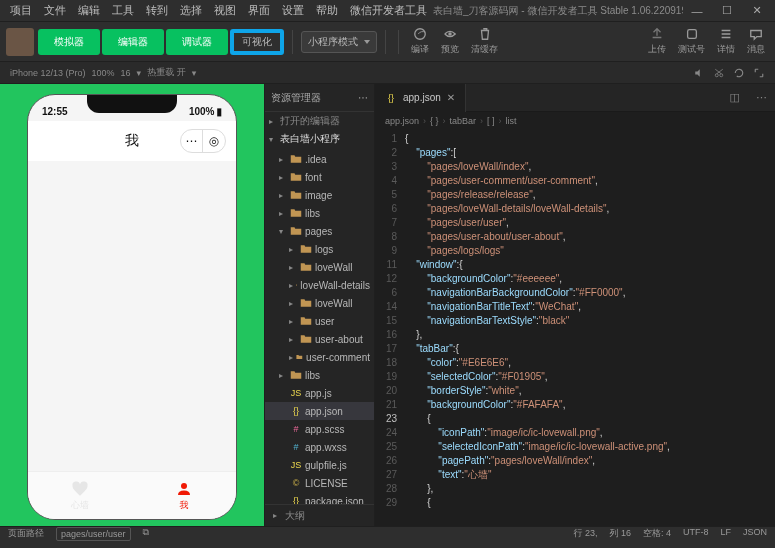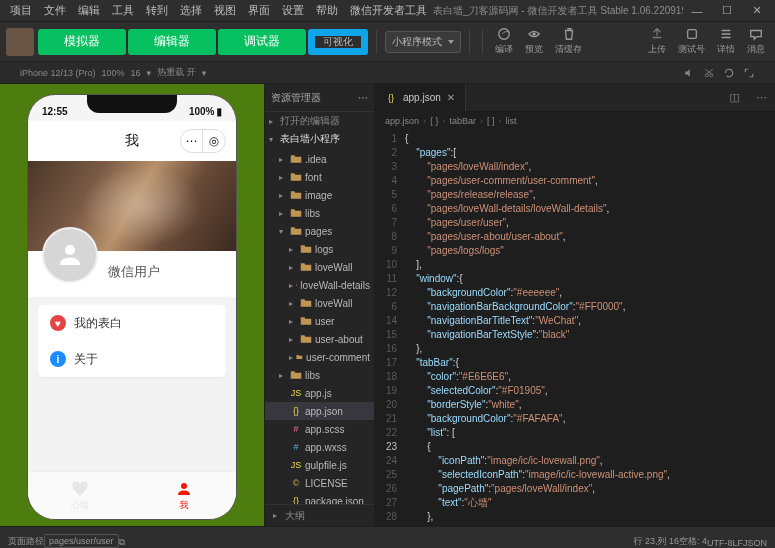--- a/index.html
+++ b/index.html
@@ -4,34 +4,34 @@
 <style>
   *{box-sizing:border-box;margin:0;padding:0;font-family:"Microsoft YaHei","PingFang SC",sans-serif}
   body{background:#2a2a2a;color:#c8c8c8;font-size:11px;width:775px;height:548px;overflow:hidden;display:flex;flex-direction:column}
   .menubar{height:22px;background:#2e2e2e;display:flex;align-items:center;padding:0 4px;border-bottom:1px solid #1f1f1f}
   .menubar .m{padding:0 6px;color:#bdbdbd;cursor:pointer}
   .menubar .title{flex:1;text-align:center;color:#8c8c8c;font-size:10px;white-space:nowrap;overflow:hidden}
   .winbtns{display:flex;gap:2px}
   .winbtns span{width:28px;height:18px;display:flex;align-items:center;justify-content:center;color:#aaa;cursor:pointer}
   .toolbar{height:40px;background:#2e2e2e;display:flex;align-items:center;padding:0 6px;border-bottom:1px solid #1f1f1f;gap:4px}
   .avatar-sq{width:28px;height:28px;background:#6a5545;border-radius:3px}
-  .btn-g{height:26px;padding:0 26px;background:#07c160;color:#fff;border-radius:3px;display:flex;align-items:center;font-size:12px;cursor:pointer}
-  .btn-o{height:26px;padding:0 8px;border:7px solid #0ea5e9;color:#bbb;border-radius:3px;display:flex;align-items:center;font-size:10px;cursor:pointer;gap:4px}
+  .btn-g{height:26px;padding:0 16px;background:#07c160;color:#fff;border-radius:3px;display:flex;align-items:center;font-size:10px;cursor:pointer}
+  .btn-o{height:26px;padding:0 8px;border:4px solid #0ea5e9;color:#bbb;border-radius:3px;display:flex;align-items:center;font-size:10px;cursor:pointer;gap:4px}
   .btn-col{display:flex;flex-direction:column;align-items:center;gap:2px;color:#9a9a9a;font-size:9px;padding:0 4px;cursor:pointer}
   .btn-col svg,.btn-col .ic{width:14px;height:14px;fill:#1aad19}
   .btn-col.gray .ic{fill:#9a9a9a}
   .sel{height:22px;background:#3a3a3a;border:1px solid #555;color:#bbb;padding:0 18px 0 6px;border-radius:3px;font-size:10px;display:flex;align-items:center;position:relative;cursor:pointer}
   .sel:after{content:"";position:absolute;right:6px;border-left:3px solid transparent;border-right:3px solid transparent;border-top:4px solid #999}
   .vbar{width:1px;height:24px;background:#444;margin:0 4px}
   .flex-sp{flex:1}
-  .subhead{height:22px;background:#2a2a2a;display:flex;align-items:center;padding:0 20px;color:#888;font-size:9px;gap:6px;border-bottom:1px solid #1f1f1f}
+  .subhead{height:22px;background:#2a2a2a;display:flex;align-items:center;padding:0 10px;color:#888;font-size:9px;gap:6px;border-bottom:1px solid #1f1f1f}
   .subhead .r{margin-left:auto;display:flex;gap:8px}
   .subhead .ic{width:12px;height:12px;fill:#888;cursor:pointer}
   .main{flex:1;display:flex;overflow:hidden}
-  .sim{width:265px;background:#4d7c0f;display:flex;flex-direction:column;align-items:center;padding:6px;border-right:1px solid #1f1f1f;position:relative}
+  .sim{width:265px;background:#22c55e;display:flex;flex-direction:column;align-items:center;padding:6px;border-right:1px solid #1f1f1f;position:relative}
   .phone{width:210px;height:445px;background:#f5f5f5;border-radius:28px;border:1px solid #555;position:relative;overflow:hidden;margin-top:4px}
   .notch{position:absolute;top:0;left:50%;transform:translateX(-50%);width:90px;height:18px;background:#111;border-radius:0 0 12px 12px;z-index:5}
   .statusbar{height:26px;display:flex;align-items:center;justify-content:space-between;padding:6px 14px 0;font-size:10px;color:#111;font-weight:600}
   .navhead{height:40px;background:#fff;display:flex;align-items:center;justify-content:center;position:relative;font-size:14px;color:#111;font-weight:500}
   .capsule{position:absolute;right:10px;display:flex;border:1px solid #ddd;border-radius:14px;overflow:hidden}
   .capsule span{width:22px;height:22px;display:flex;align-items:center;justify-content:center;font-size:12px;cursor:pointer}
   .capsule span:first-child{border-right:1px solid #ddd}
   .page-body{background:#f3f3f3;height:calc(100% - 66px - 48px);overflow:hidden}
   .hero{height:90px;background:linear-gradient(120deg,#4a3628 0%,#7a5a45 30%,#b8916a 50%,#6a4b38 70%,#3a2a20 100%);position:relative}
   .hero:after{content:"";position:absolute;inset:0;background:radial-gradient(ellipse 60px 40px at 55% 50%,rgba(220,200,180,0.5),transparent)}
@@ -58,21 +58,21 @@
   .tabs{height:28px;background:#252525;display:flex;align-items:center;border-bottom:1px solid #1a1a1a}
   .tab-f{height:28px;padding:0 10px;display:flex;align-items:center;gap:6px;background:#1e1e1e;border-right:1px solid #333;font-size:10px;cursor:pointer}
   .tab-f .close{color:#999;cursor:pointer}
   .crumb{height:18px;padding:0 10px;display:flex;align-items:center;gap:4px;font-size:9px;color:#888}
   .code{flex:1;overflow:auto;font-family:Consolas,monospace;font-size:10px;line-height:14px;padding:2px 0}
   .ln{display:flex}
   .lnno{width:30px;text-align:right;padding-right:8px;color:#5a5a5a;user-select:none;flex-shrink:0}
   .lnno.cur{color:#c0c0c0}
   .lc{white-space:pre;display:flex}
   .p{color:#d4d4d4}.k{color:#9cdcfe}.s{color:#ce9178}
-  .bar-bot{height:22px;background:#2e2e2e;border-top:1px solid #1f1f1f;display:flex;align-items:flex-end;padding:0 8px;font-size:9px;color:#999;gap:0}
+  .bar-bot{height:22px;background:#2e2e2e;border-top:1px solid #1f1f1f;display:flex;align-items:flex-start;padding:0 8px;font-size:9px;color:#999;gap:12px}
   .outline{height:22px;background:#252525;border-top:1px solid #333;display:flex;align-items:center;padding:0 8px;font-size:10px;color:#888;cursor:pointer}
   .tab-f .fi-json{color:#f0db4f}
   svg{display:block}
 </style>
 </head>
 <body>
 
 <div class="menubar">
   <div id="menuitems" style="display:flex">
       <span class="m">项目</span>
@@ -190,42 +190,20 @@
             <span>100%</span>
             <span>▮</span>
           </span>
       </div>
       <div class="navhead">
         <span>我</span>
         <div class="capsule">
           <span>⋯</span>
           <span>◎</span>
         </div>
-      </div>
-      <div class="page-body">
-        <div class="hero"></div>
-        <div class="profile">
-          <div class="ava">
-              <svg viewBox="0 0 24 24">
-                <circle cx="12" cy="8" r="4"></circle>
-                <path d="M4 20 Q4 14 12 14 Q20 14 20 20 Z"></path>
-              </svg>
-            </div>
-          <span class="uname">微信用户</span>
-        </div>
-        <div class="list-card" id="listcard">
-            <div class="li">
-              <span class="dot" style="background:#e64545;color:#fff;font-size:10px;font-weight:bold">♥</span>
-              <span>我的表白</span>
-            </div>
-            <div class="li">
-              <span class="dot" style="background:#1a8cff;color:#fff;font-size:10px;font-weight:bold">i</span>
-              <span>关于</span>
-            </div>
-          </div>
       </div>
       <div class="tabbar" id="tabbar">
           <div class="tab">
             <svg width="18" height="18" viewBox="0 0 24 24">
               <path fill="#e6e6e6" d="M12 21 C6 15 2 12 2 8 A4 4 0 0 1 12 6 A4 4 0 0 1 22 8 C22 12 18 15 12 21"></path>
             </svg>
             <span style="color:#e6e6e6">心墙</span>
           </div>
           <div class="tab">
             <svg width="18" height="18" viewBox="0 0 24 24">
@@ -440,24 +418,20 @@
         </div>
         <div class="ln">
           <div class="lnno">8</div>
           <div class="lc"><span class="p">        </span><span class="s">"pages/user-about/user-about"</span><span class="p">,</span></div>
         </div>
         <div class="ln">
           <div class="lnno">9</div>
           <div class="lc"><span class="p">        </span><span class="s">"pages/logs/logs"</span></div>
         </div>
         <div class="ln">
-          <div class="lnno">10</div>
-          <div class="lc"><span class="p">    </span><span class="p">],</span></div>
-        </div>
-        <div class="ln">
           <div class="lnno">11</div>
           <div class="lc"><span class="p">    </span><span class="k">"window"</span><span class="p">:{</span></div>
         </div>
         <div class="ln">
           <div class="lnno">12</div>
           <div class="lc"><span class="p">        </span><span class="k">"backgroundColor"</span><span class="p">:</span><span class="s">"#eeeeee"</span><span class="p">,</span></div>
         </div>
         <div class="ln">
           <div class="lnno">6</div>
           <div class="lc"><span class="p">        </span><span class="k">"navigationBarBackgroundColor"</span><span class="p">:</span><span class="s">"#FF0000"</span><span class="p">,</span></div>
@@ -486,24 +460,20 @@
           <div class="lnno">19</div>
           <div class="lc"><span class="p">        </span><span class="k">"selectedColor"</span><span class="p">:</span><span class="s">"#F01905"</span><span class="p">,</span></div>
         </div>
         <div class="ln">
           <div class="lnno">20</div>
           <div class="lc"><span class="p">        </span><span class="k">"borderStyle"</span><span class="p">:</span><span class="s">"white"</span><span class="p">,</span></div>
         </div>
         <div class="ln">
           <div class="lnno">21</div>
           <div class="lc"><span class="p">        </span><span class="k">"backgroundColor"</span><span class="p">:</span><span class="s">"#FAFAFA"</span><span class="p">,</span></div>
-        </div>
-        <div class="ln">
-          <div class="lnno">22</div>
-          <div class="lc"><span class="p">        </span><span class="k">"list"</span><span class="p">: [</span></div>
         </div>
         <div class="ln">
           <div class="lnno cur">23</div>
           <div class="lc"><span class="p">        </span><span class="p">{</span></div>
         </div>
         <div class="ln">
           <div class="lnno">24</div>
           <div class="lc"><span class="p">            </span><span class="k">"iconPath"</span><span class="p">:</span><span class="s">"image/ic/ic-lovewall.png"</span><span class="p">,</span></div>
         </div>
         <div class="ln">

